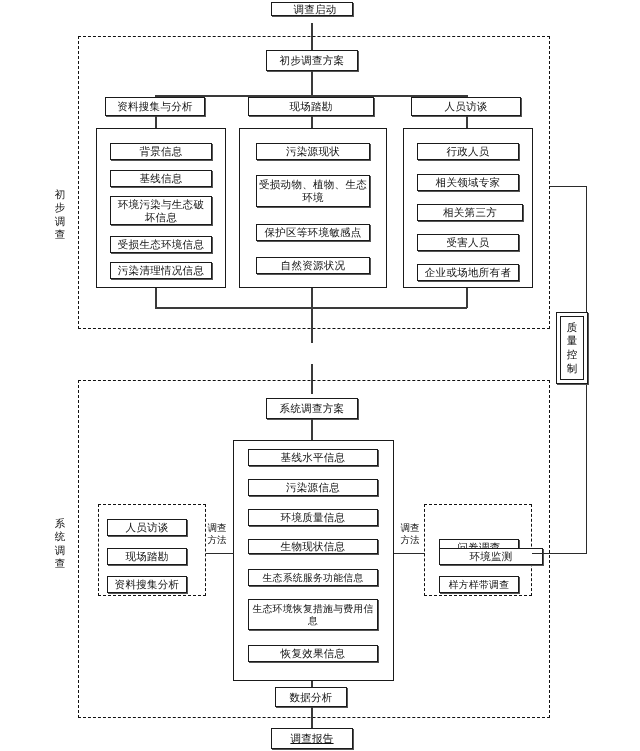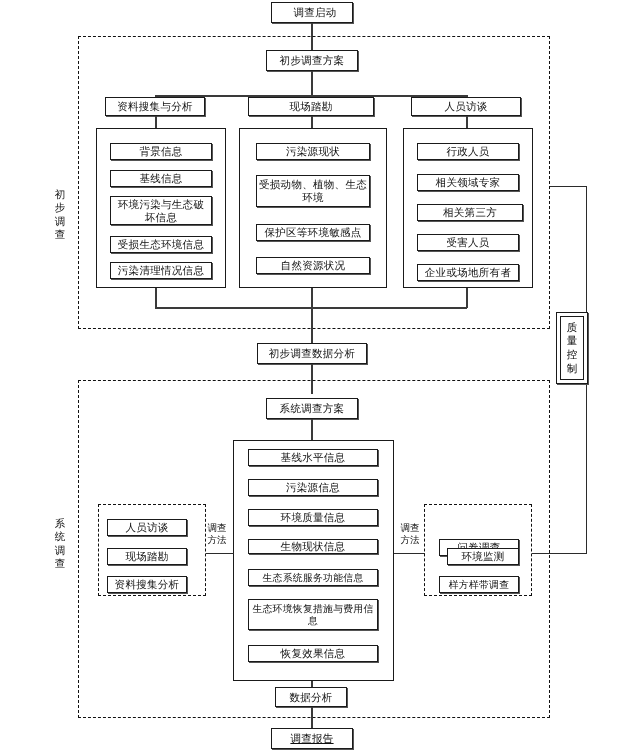--- a/index.html
+++ b/index.html
@@ -99,21 +99,21 @@
     line-height:1.3;
     text-align:center;
   }
   .qc-text span{display:block;}
 </style>
 </head>
 <body>
 
 <div id="canvas">
 
-  <div class="node" style="left:271px;top:2px;width:82px;height:21px;padding-left:8px;">调查启动</div>
+  <div class="node" style="left:271px;top:2px;width:82px;height:14px;padding-left:8px;">调查启动</div>
   <div class="ln-v" style="left:311px;top:23px;height:27px;"></div>
 
   <div class="group-dashed" style="left:78px;top:36px;width:472px;height:293px;"></div>
 
   <div class="vlabel" style="left:52px;top:188px;width:16px;">
     <span>初</span>
     <span>步</span>
     <span>调</span>
     <span>查</span>
   </div>
@@ -152,21 +152,20 @@
   <div class="node" style="left:417px;top:174px;width:102px;height:17px;">相关领域专家</div>
   <div class="node" style="left:417px;top:204px;width:106px;height:17px;">相关第三方</div>
   <div class="node" style="left:417px;top:234px;width:102px;height:17px;">受害人员</div>
   <div class="node" style="left:417px;top:264px;width:102px;height:17px;">企业或场地所有者</div>
 
   <div class="ln-v" style="left:155px;top:288px;height:20px;"></div>
   <div class="ln-v" style="left:466px;top:288px;height:20px;"></div>
   <div class="ln-h" style="left:155px;top:307px;width:312px;"></div>
   <div class="ln-v" style="left:311px;top:288px;height:55px;"></div>
 
-  <div class="node" style="left:257px;top:343px;width:110px;height:21px;">初步调查数据分析</div>
   <div class="ln-v" style="left:311px;top:364px;height:30px;"></div>
 
   <div class="group-dashed" style="left:78px;top:380px;width:472px;height:338px;"></div>
 
   <div class="vlabel" style="left:52px;top:517px;width:16px;">
     <span>系</span>
     <span>统</span>
     <span>调</span>
     <span>查</span>
   </div>
@@ -190,21 +189,21 @@
   <div class="node" style="left:107px;top:576px;width:80px;height:17px;">资料搜集分析</div>
 
   <div class="side-label" style="left:203px;top:522px;width:28px;">
     <span>调查</span>
     <span>方法</span>
   </div>
   <div class="ln-h-thin" style="left:206px;top:553px;width:28px;"></div>
 
   <div class="group-dashed" style="left:424px;top:504px;width:108px;height:92px;border-width:1.3px;"></div>
   <div class="node" style="left:439px;top:519px;width:80px;height:17px;margin-top:20px;">问卷调查</div>
-  <div class="node" style="left:439px;top:548px;width:72px;height:17px;margin-left:8px;">环境监测</div>
+  <div class="node" style="left:439px;top:548px;width:104px;height:17px;">环境监测</div>
   <div class="node" style="left:439px;top:576px;width:80px;height:17px;font-size:9.8px;">样方样带调查</div>
 
   <div class="side-label" style="left:396px;top:522px;width:28px;">
     <span>调查</span>
     <span>方法</span>
   </div>
   <div class="ln-h-thin" style="left:394px;top:553px;width:31px;"></div>
 
   <div class="ln-v" style="left:311px;top:681px;height:9px;"></div>
   <div class="node" style="left:275px;top:687px;width:72px;height:20px;">数据分析</div>

